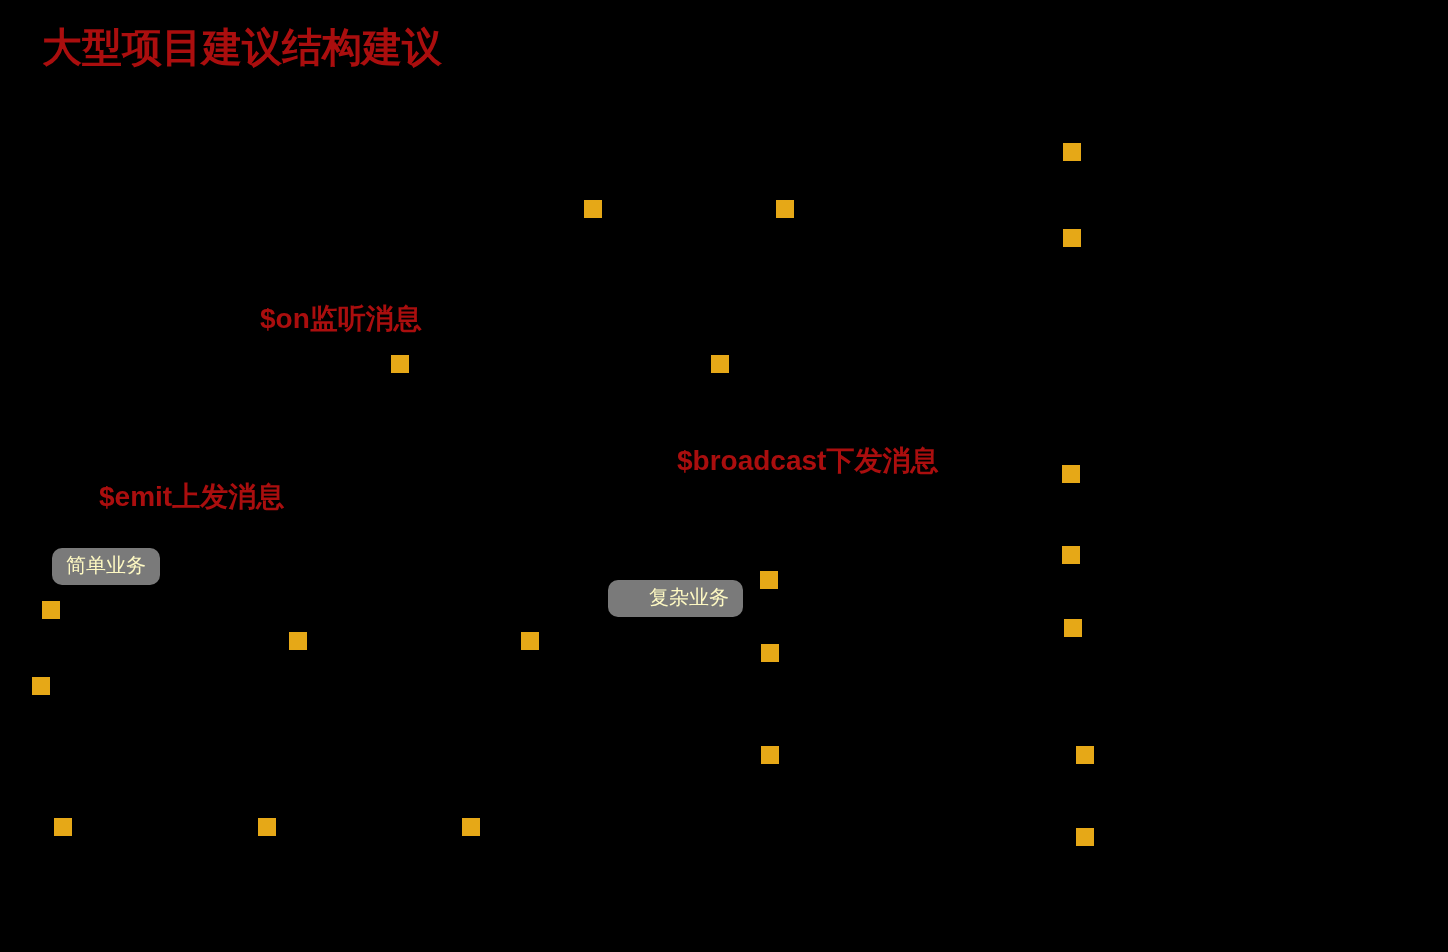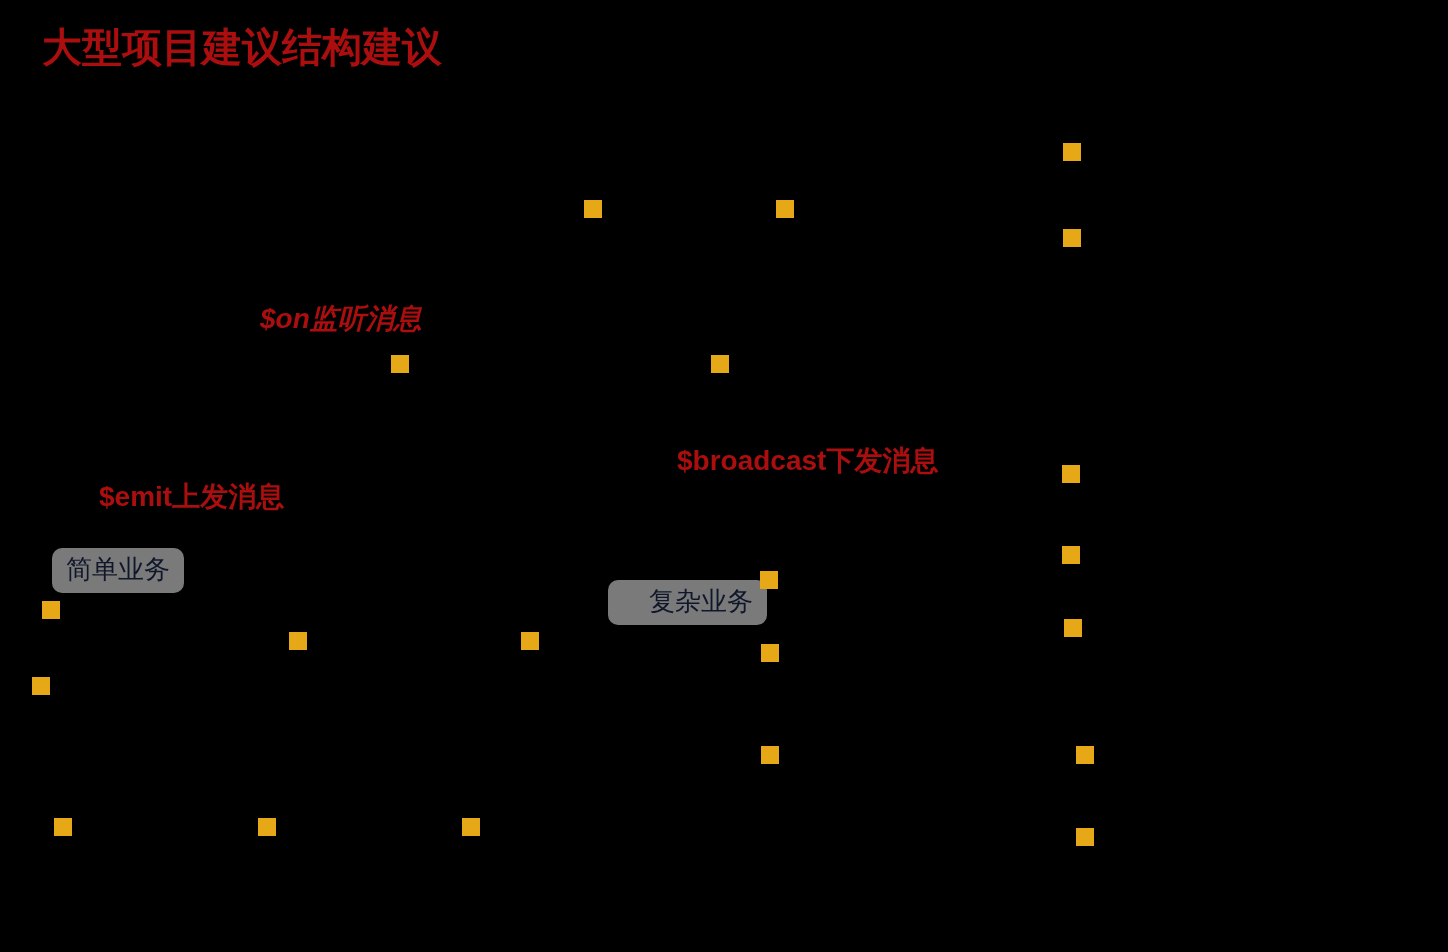--- a/index.html
+++ b/index.html
@@ -28,41 +28,41 @@
     position: absolute;
     font-size: 28px;
     font-weight: 700;
     color: #aa0e0e;
     white-space: nowrap;
   }
   .badge {
     position: absolute;
     display: inline-block;
     background: #7a7a7a;
-    color: #0f172a;
-    font-size: 26px;
+    color: #fef9c3;
+    font-size: 20px;
     padding: 4px 14px 6px 14px;
     border-radius: 10px;
     white-space: nowrap;
   }
   .sq {
     position: absolute;
     width: 18px;
     height: 18px;
     background: #e6a817;
   }
 </style>
 </head>
 <body>
 
 <div class="stage">
 
   <div class="title">大型项目建议结构建议</div>
 
-  <div class="red-label" style="left:260px; top:300px;font-style:italic;">$on监听消息</div>
+  <div class="red-label" style="left:260px; top:300px;">$on监听消息</div>
 
   <div class="red-label" style="left:99px; top:478px;">$emit上发消息</div>
 
   <div class="red-label" style="left:677px; top:442px;">$broadcast下发消息</div>
 
   <div class="badge" style="left:52px; top:548px;">简单业务</div>
 
   <div class="badge" style="left:608px; top:580px;padding-left:41px;">复杂业务</div>
 
   <div id="markers">

